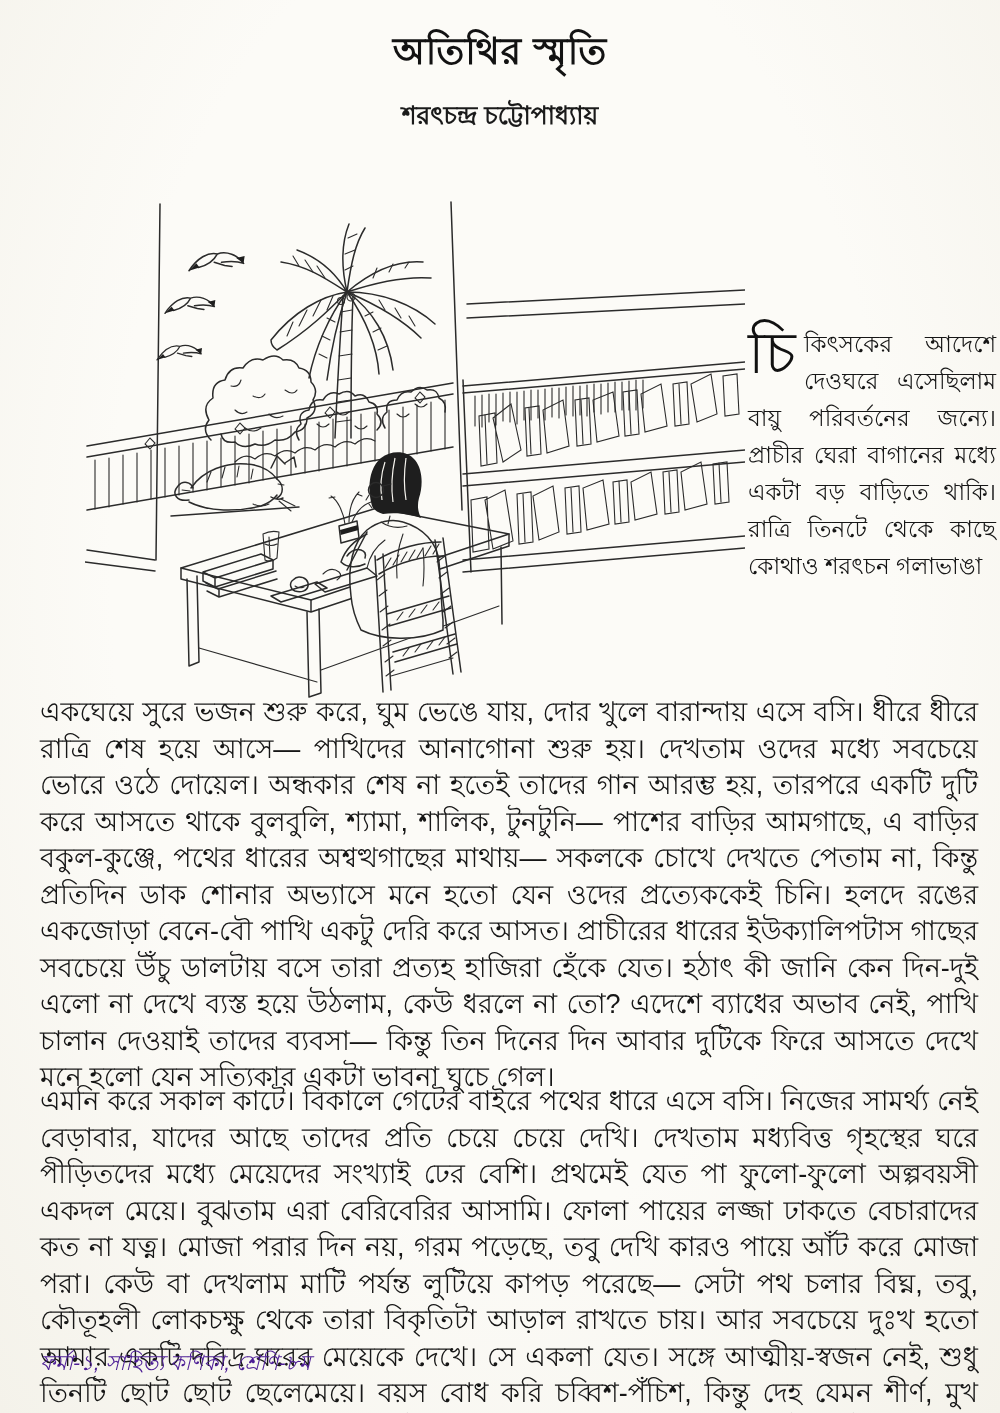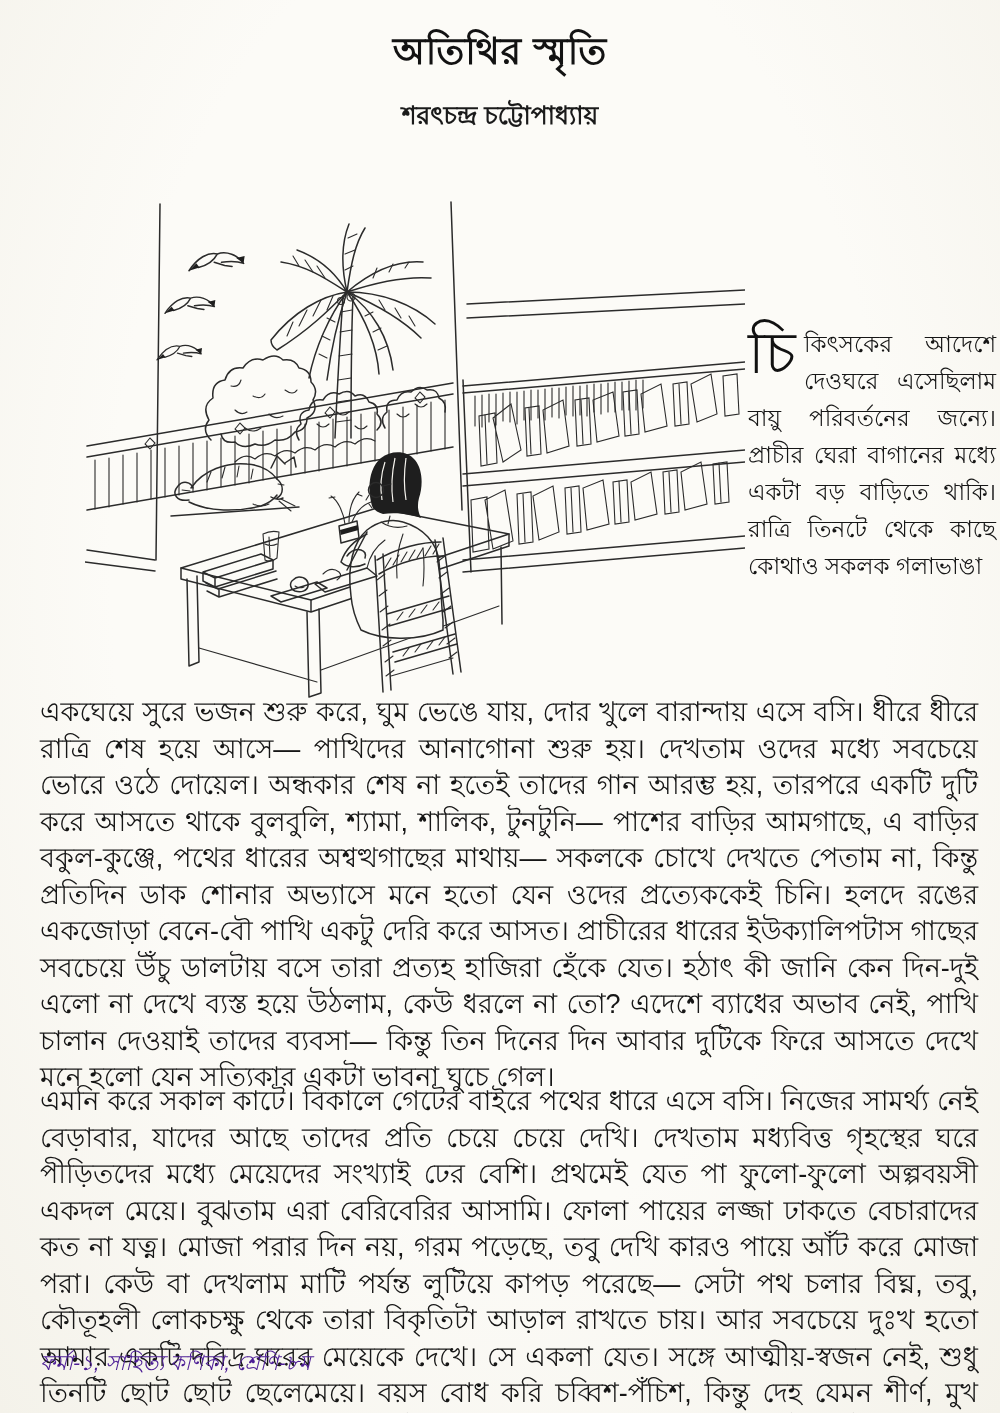--- a/index.html
+++ b/index.html
@@ -170,19 +170,19 @@
     <path class="ink" d="M350,340 L368,474 M358,338 L376,472"></path>
     <path class="ink" d="M292,360 C312,348 336,342 356,342 M294,374 C314,362 338,356 358,356"></path>
     <path class="fine" d="M300,368 l6,-10 M308,365 l6,-10 M316,362 l6,-10 M324,360 l6,-10 M332,358 l6,-10 M340,356 l6,-10 M348,354 l6,-10"></path>
     <path class="ink" d="M302,414 L364,396 M304,426 L366,408 M308,452 L370,434 M310,462 L372,444"></path>
     <path class="fine" d="M292,380 l8,-6 M294,396 l8,-6 M295,412 l8,-6 M297,430 l8,-6 M298,446 l8,-6 M300,462 l8,-6 M301,476 l8,-6 M352,362 l8,-6 M354,378 l8,-6 M356,394 l8,-6 M358,412 l8,-6 M360,428 l8,-6 M362,444 l8,-6 M364,458 l8,-6 M312,420 l6,-8 M324,417 l6,-8 M336,413 l6,-8 M348,410 l6,-8 M318,456 l6,-8 M330,452 l6,-8 M342,449 l6,-8 M354,445 l6,-8"></path>
     <path class="fine" d="M306,476 L368,458"></path>
   </g>
 </svg>
 
 <div class="intro-col">
-  <span class="dropcap">চি</span><span>কিৎসকের আদেশে দেওঘরে এসেছিলাম বায়ু পরিবর্তনের জন্যে। প্রাচীর ঘেরা বাগানের মধ্যে একটা বড় বাড়িতে থাকি। রাত্রি তিনটে থেকে কাছে কোথাও সকলক গলাভাঙা</span>
+  <span class="dropcap">চি</span><span>কিৎসকের আদেশে দেওঘরে এসেছিলাম বায়ু পরিবর্তনের জন্যে। প্রাচীর ঘেরা বাগানের মধ্যে একটা বড় বাড়িতে থাকি। রাত্রি তিনটে থেকে কাছে কোথাও শরৎচন গলাভাঙা</span>
 </div>
 
 <div class="bodytext para1">একঘেয়ে সুরে ভজন শুরু করে, ঘুম ভেঙে যায়, দোর খুলে বারান্দায় এসে বসি। ধীরে ধীরে রাত্রি শেষ হয়ে আসে— পাখিদের আনাগোনা শুরু হয়। দেখতাম ওদের মধ্যে সবচেয়ে ভোরে ওঠে দোয়েল। অন্ধকার শেষ না হতেই তাদের গান আরম্ভ হয়, তারপরে একটি দুটি করে আসতে থাকে বুলবুলি, শ্যামা, শালিক, টুনটুনি— পাশের বাড়ির আমগাছে, এ বাড়ির বকুল-কুঞ্জে, পথের ধারের অশ্বত্থগাছের মাথায়— সকলকে চোখে দেখতে পেতাম না, কিন্তু প্রতিদিন ডাক শোনার অভ্যাসে মনে হতো যেন ওদের প্রত্যেককেই চিনি। হলদে রঙের একজোড়া বেনে-বৌ পাখি একটু দেরি করে আসত। প্রাচীরের ধারের ইউক্যালিপটাস গাছের সবচেয়ে উঁচু ডালটায় বসে তারা প্রত্যহ হাজিরা হেঁকে যেত। হঠাৎ কী জানি কেন দিন-দুই এলো না দেখে ব্যস্ত হয়ে উঠলাম, কেউ ধরলে না তো? এদেশে ব্যাধের অভাব নেই, পাখি চালান দেওয়াই তাদের ব্যবসা— কিন্তু তিন দিনের দিন আবার দুটিকে ফিরে আসতে দেখে মনে হলো যেন সত্যিকার একটা ভাবনা ঘুচে গেল।</div>
 <div class="bodytext para2">এমনি করে সকাল কাটে। বিকালে গেটের বাইরে পথের ধারে এসে বসি। নিজের সামর্থ্য নেই বেড়াবার, যাদের আছে তাদের প্রতি চেয়ে চেয়ে দেখি। দেখতাম মধ্যবিত্ত গৃহস্থের ঘরে পীড়িতদের মধ্যে মেয়েদের সংখ্যাই ঢের বেশি। প্রথমেই যেত পা ফুলো-ফুলো অল্পবয়সী একদল মেয়ে। বুঝতাম এরা বেরিবেরির আসামি। ফোলা পায়ের লজ্জা ঢাকতে বেচারাদের কত না যত্ন। মোজা পরার দিন নয়, গরম পড়েছে, তবু দেখি কারও পায়ে আঁট করে মোজা পরা। কেউ বা দেখলাম মাটি পর্যন্ত লুটিয়ে কাপড় পরেছে— সেটা পথ চলার বিঘ্ন, তবু, কৌতূহলী লোকচক্ষু থেকে তারা বিকৃতিটা আড়াল রাখতে চায়। আর সবচেয়ে দুঃখ হতো আমার একটি দরিদ্র ঘরের মেয়েকে দেখে। সে একলা যেত। সঙ্গে আত্মীয়-স্বজন নেই, শুধু তিনটি ছোট ছোট ছেলেমেয়ে। বয়স বোধ করি চব্বিশ-পঁচিশ, কিন্তু দেহ যেমন শীর্ণ, মুখ তেমনি পাণ্ডুর— কোথাও যেন এতটুকু রক্ত নেই। শক্তি নেই নিজের দেহটাকে টানবার, তবু সবচেয়ে ছোট ছেলেটি তার কোলে। সে তো আর হাঁটতে পারে না—</div>
 
 <div class="footer">ফর্মা-১, সাহিত্য কণিকা, শ্রেণি-৮ম</div>
 
 </body></html>

